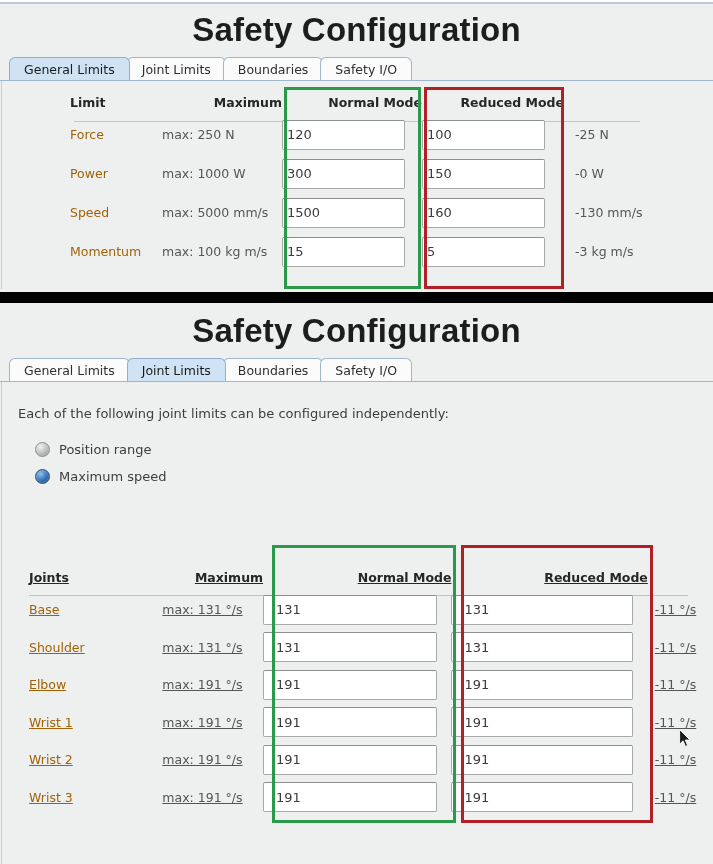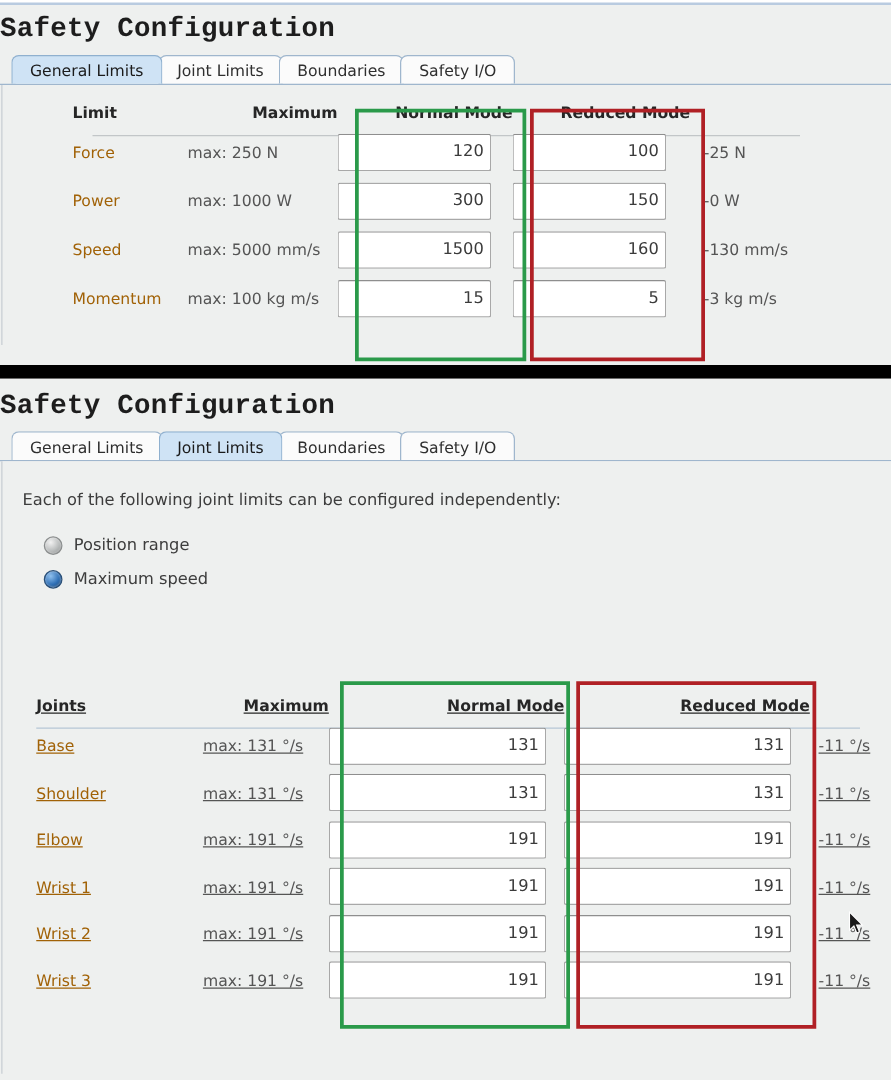--- a/index.html
+++ b/index.html
@@ -31,25 +31,26 @@
     height: 4px;
     background: #b9cbe0;
     width: 713px;
   }
   .top-strip-inner {
     height: 2px;
     background: #ffffff;
   }
 
   .title {
-    font-size: 22px;
+    text-align: center;
+    font-size: 33px;
     font-weight: bold;
     color: #1d1d1d;
     letter-spacing: 0.2px;
-    font-family: Liberation Mono, monospace;
+    font-family: Liberation Sans, sans-serif;
   }
   .panel-top .title   { padding-top: 7px; }
   .panel-bottom .title{ padding-top: 9px; }
 
   
   .tabbar {
     position: relative;
     height: 24px;
     margin-top: 8px;
     padding-left: 9px;
@@ -114,35 +115,34 @@
   .hdr.left { text-align: left; }
 
   .cell-name   { color: #a16207; }
   .cell-max    { color: #555555; }
   .cell-suffix { color: #555555; }
 
   input.num {
     font-family: "DejaVu Sans", "Liberation Sans", sans-serif;
     font-size: 13px;
     color: #3b3b3b;
-    text-align: right;
     background: #ffffff;
     border: 1px solid #a8a8a8;
     border-top-color: #8e8e8e;
     border-radius: 2px;
     box-sizing: border-box;
     padding: 0 5px 0 4px;
     outline: none;
     height: 30px;
   }
 
   
   .top-table {
     position: absolute;
-    left: 56px;
+    left: 68px;
     top: 8px;
   }
   .top-table td { height: 39px; }
   .top-table tr.head td { height: 26px; }
   .col-limit  { width: 92px; }
   .col-max    { width: 120px; }
   .col-norm   { width: 140px; }
   .col-red    { width: 142px; }
   .col-suffix { width: 120px; padding-left: 11px !important; }
   .top-table input.num { width: 123px; }

